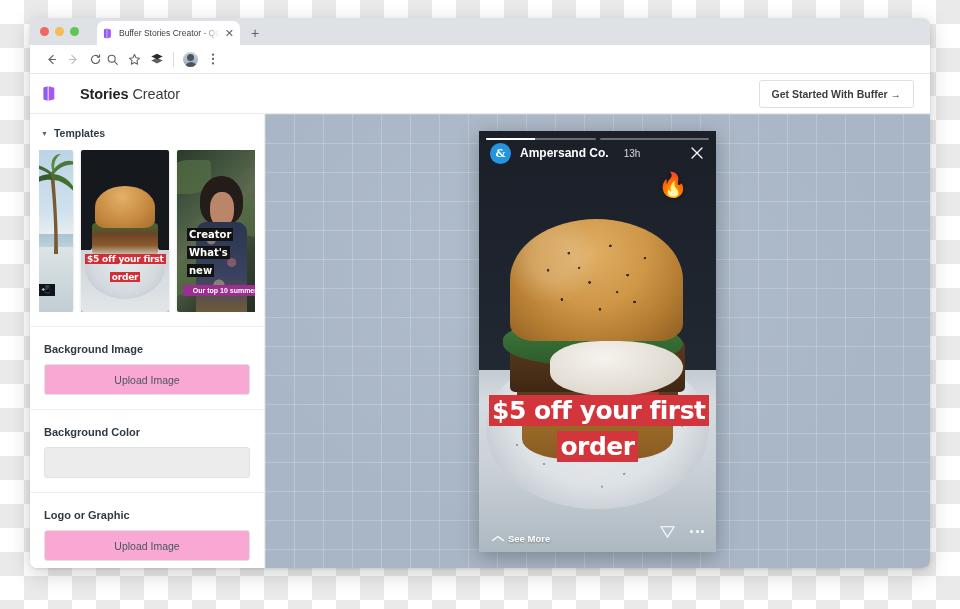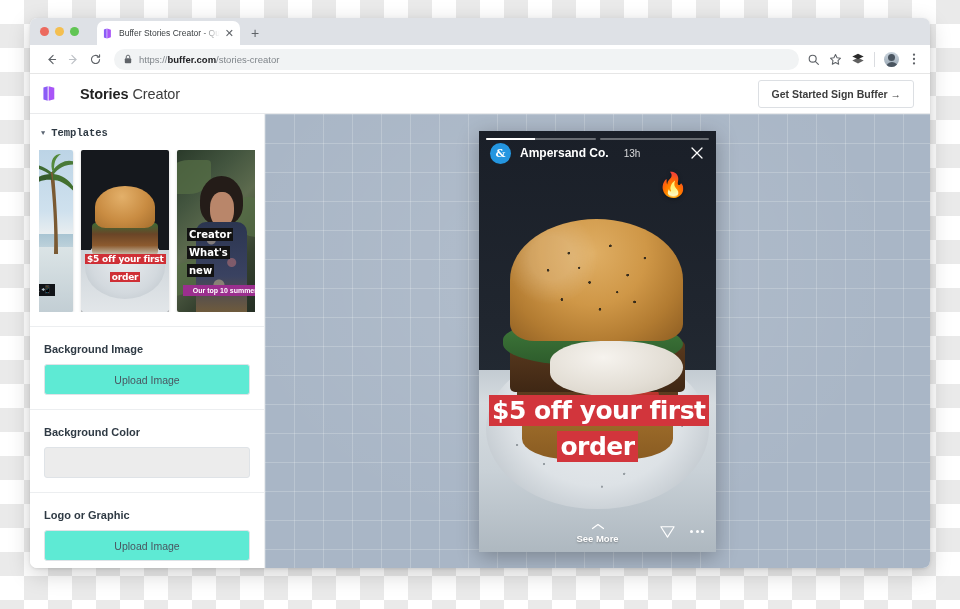--- a/index.html
+++ b/index.html
@@ -183,21 +183,20 @@
     overflow: hidden;
     border-right: 1px solid #eceef0;
     display: flex;
     flex-direction: column;
   }
   .section { padding: 13px 9px 0 9px; }
   .section-head {
     display: flex; align-items: center; gap: 6px;
     padding-left: 2px;
     cursor: pointer;
-    font-family: Liberation Mono, monospace;
   }
   .caret { font-size: 7px; color: #5b6572; line-height: 1; }
   .section-title { font-size: 10.5px; color: #2f3a44; font-weight: bold; }
 
   .templates-row {
     display: flex;
     gap: 8px;
     margin-top: 11px;
     padding-left: 2px;
     padding-right: 2px;
@@ -322,21 +321,21 @@
     font-size: 7px; line-height: 11px; text-align: center;
     font-weight: bold; white-space: nowrap; overflow: hidden;
   }
 
   .field-block { padding: 16px 14px 14px 14px; border-top: 1px solid #eceef0; }
   .field-block.first { border-top: 1px solid #eceef0; margin-top: 14px; }
   .field-label { font-size: 11px; color: #2f3a44; font-weight: bold; margin-bottom: 9px; }
   .upload-btn {
     height: 31px; width: 100%;
     border: 1px solid #dfe3e7; border-radius: 3px;
-    background: #5eead4;
+    background: #f9a8d4;
     display: flex; align-items: center; justify-content: center;
     font-size: 10.5px; color: #4a5560; cursor: pointer;
   }
   .color-swatch {
     height: 31px; width: 100%;
     border: 1px solid #dfe3e7; border-radius: 3px;
     background: #ececec;
     cursor: pointer;
   }
 
@@ -509,21 +508,21 @@
     letter-spacing: -0.5px;
   }
 
   .story-footer {
     position: absolute; left: 0; right: 0; bottom: 8px;
     display: flex; align-items: flex-end; z-index: 6;
     padding: 0 12px;
   }
   .see-more {
     flex: 1 1 auto;
-    display: flex; flex-direction: column; align-items: center; gap: 3px;
+    display: flex; flex-direction: row; align-items: center; gap: 3px;
     cursor: pointer;
   }
   .see-more .chev { width: 14px; height: 7px; display: block; }
   .see-more .lbl {
     font-size: 9.5px; color: #ffffff; font-weight: bold;
     text-shadow: 0 1px 2px rgba(0,0,0,0.35);
   }
   .foot-icons {
     position: absolute; right: 12px; bottom: 4px;
     display: flex; align-items: center; gap: 14px;
@@ -571,27 +570,20 @@
         <path d="M3 8 L11 8" stroke-linecap="round"></path>
       </svg>
     </div>
     <div class="nav-btn">
       <svg width="13" height="13" viewBox="0 0 16 16" fill="none" stroke="currentColor" stroke-width="1.4">
         <path d="M13 8 A5 5 0 1 1 11.4 4.3" stroke-linecap="round"></path>
         <path d="M13 2.2 L13 5 L10.2 5" stroke-linecap="round" stroke-linejoin="round"></path>
       </svg>
     </div>
 
-    <div class="omnibox">
-      <svg width="8" height="10" viewBox="0 0 10 12">
-        <rect x="1" y="5" width="8" height="6.2" rx="1.2" fill="#5f6368"></rect>
-        <path d="M2.8 5 V3.4 A2.2 2.2 0 0 1 7.2 3.4 V5" fill="none" stroke="#5f6368" stroke-width="1.2"></path>
-      </svg>
-      <span class="omni-url"><span>https://</span><b>buffer.com</b><span>/stories-creator</span></span>
-    </div>
 
     <div class="omni-actions">
       <svg width="13" height="13" viewBox="0 0 16 16" fill="none" stroke="#5f6368" stroke-width="1.4">
         <circle cx="7" cy="7" r="4.3"></circle>
         <path d="M10.2 10.2 L14 14" stroke-linecap="round"></path>
       </svg>
       <svg width="13" height="13" viewBox="0 0 16 16" fill="none" stroke="#5f6368" stroke-width="1.3">
         <path d="M8 1.8 L9.9 5.8 L14.2 6.4 L11.1 9.5 L11.9 13.8 L8 11.8 L4.1 13.8 L4.9 9.5 L1.8 6.4 L6.1 5.8 Z" stroke-linejoin="round"></path>
       </svg>
       <svg width="14" height="14" viewBox="0 0 16 16">
@@ -612,21 +604,21 @@
 
     <div class="app-header">
       <div class="brand">
         <svg class="brand-mark" viewBox="0 0 18 18">
           <path d="M1.5 2.6 L6 1.2 L6 16.8 L1.5 15.4 Z" fill="#8b5cf6"></path>
           <path d="M7 1.2 L13 3 L13 15 L7 16.8 Z" fill="#a855f7"></path>
         </svg>
         <span class="brand-text"><b>Stories</b><span> Creator</span></span>
       </div>
       <div class="spacer"></div>
-      <button class="cta-btn">Get Started Sign Buffer →</button>
+      <button class="cta-btn">Get Started With Buffer →</button>
     </div>
 
     <div class="body-area">
 
       <div class="sidebar">
 
         <div class="section">
           <div class="section-head">
             <span class="caret">▼</span>
             <span class="section-title">Templates</span>

